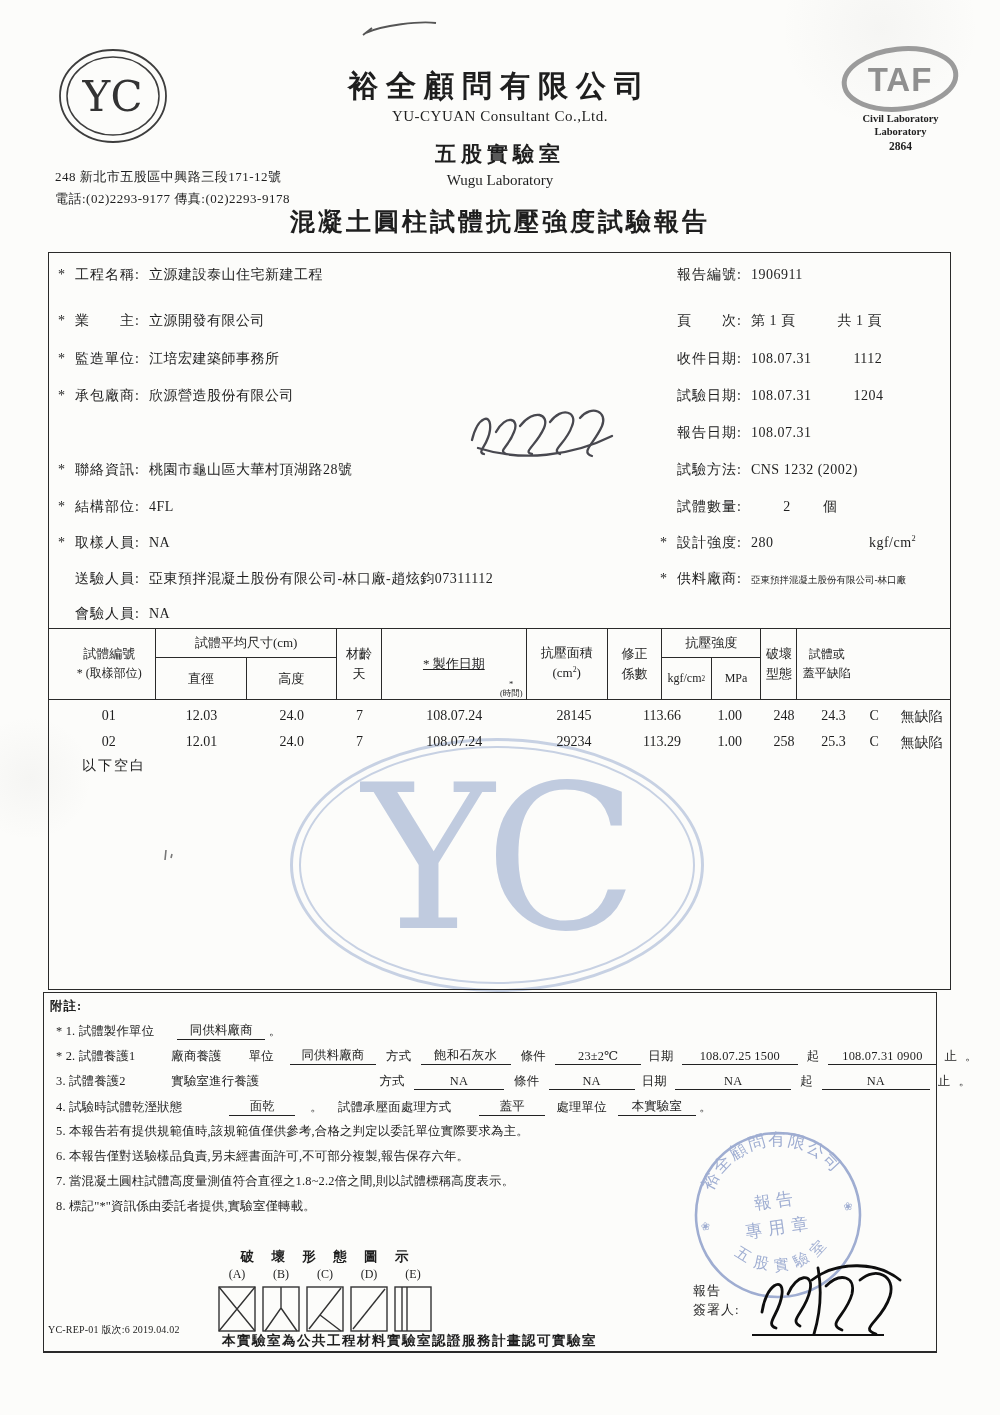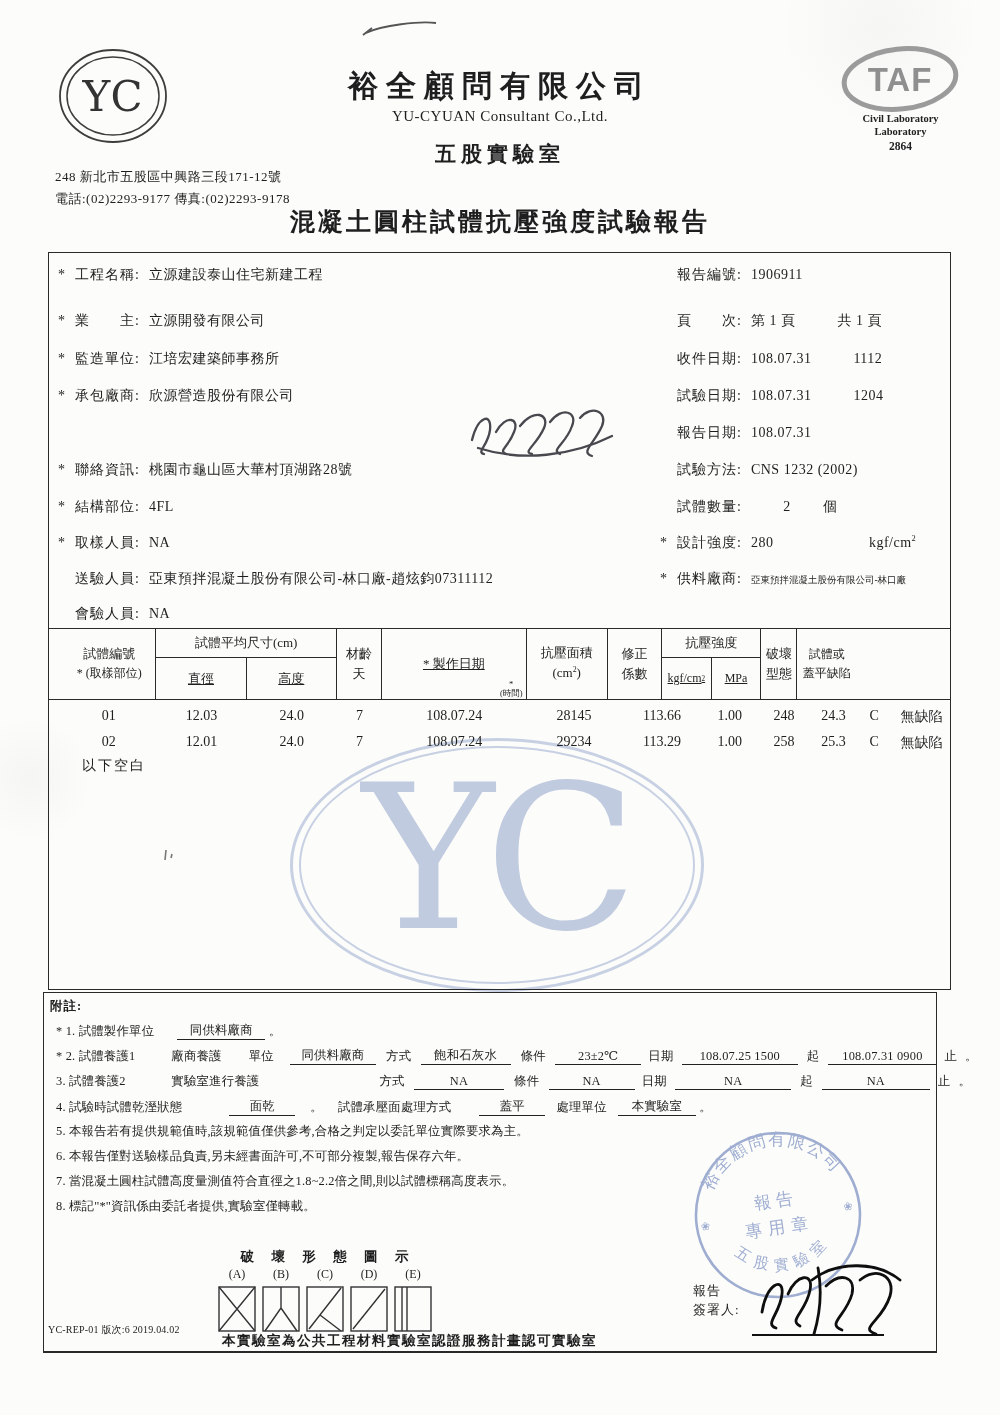--- a/index.html
+++ b/index.html
@@ -30,21 +30,21 @@
   .vcenter{display:inline-block;width:72px;text-align:center;}
   .vwide{display:inline-block;width:118px;}
   .small-val{font-size:9.5px;letter-spacing:0;}
   
   .tbl{position:absolute;left:48px;top:628px;width:903px;}
   .thead{display:flex;border-top:1.6px solid #2a2a2a;border-bottom:1.6px solid #2a2a2a;height:72px;box-sizing:border-box;}
   .th,.th-group{box-sizing:border-box;border-right:1.4px solid #2a2a2a;position:relative;}
   .th{display:flex;flex-direction:column;justify-content:center;align-items:center;text-align:center;font-size:13px;line-height:1.3;gap:3px;}
   .th-group{display:flex;flex-direction:column;}
   .th-top{width:100%;border-bottom:1.4px solid #2a2a2a;display:flex;align-items:center;justify-content:center;flex:0 0 29px;font-size:13px;box-sizing:border-box;}
-  .th-bot{display:flex;flex:1;width:100%;text-decoration:underline;}
+  .th-bot{display:flex;flex:1;width:100%;}
   .th-bl,.th-br{flex:1;display:flex;align-items:center;justify-content:center;font-size:12px;}
   .th-br{border-left:1.4px solid #2a2a2a;}
   .th-time{position:absolute;right:3px;bottom:1px;font-size:8.5px;line-height:1.05;text-align:center;}
   .c1{width:12%;padding-left:15px;} .c23{width:20%;} .c4{width:5%;} .c5{width:16%;text-decoration:underline;} .c6{width:10.5%;}
   .c7{width:9%;} .c8{width:6%;} .c910{width:11%;} .c11{width:4%;} .c12{width:6.5%;border-right:none!important;}
   .trow{display:flex;margin-top:8px;font-size:14px;}
   .td{text-align:center;box-sizing:border-box;}
   .d1{width:12%;padding-left:13px;} .d2{width:10%;} .d3{width:10%;} .d4{width:5%;} .d5{width:16%;} .d6{width:10.5%;}
   .d7{width:9%;} .d8{width:6%;} .d9{width:6%;} .d10{width:5%;} .d11{width:4%;} .d12{width:6.5%;}
   .below-blank{position:absolute;left:82px;top:757px;font-size:14px;letter-spacing:2px;}
@@ -93,20 +93,21 @@
   </svg>
   <div class="abs taf-sub">
     <span>Civil Laboratory</span><br>
     <span>Laboratory</span>
   </div>
   <div class="abs taf-num">2864</div>
 
   <div class="abs company-cn">裕全顧問有限公司</div>
   <div class="abs company-en">YU-CYUAN Consultant Co.,Ltd.</div>
   <div class="abs lab-cn">五股實驗室</div>
+  <div class="abs lab-en">Wugu Laboratory</div>
   <div class="abs addr1">248 新北市五股區中興路三段171-12號</div>
   <div class="abs addr2">電話:(02)2293-9177 傳真:(02)2293-9178</div>
 
   <div class="abs doc-title">混凝土圓柱試體抗壓強度試驗報告</div>
 
   <div class="abs wm">
     <div class="wm-inner"></div>
     <div class="wm-text">YC</div>
   </div>
 

